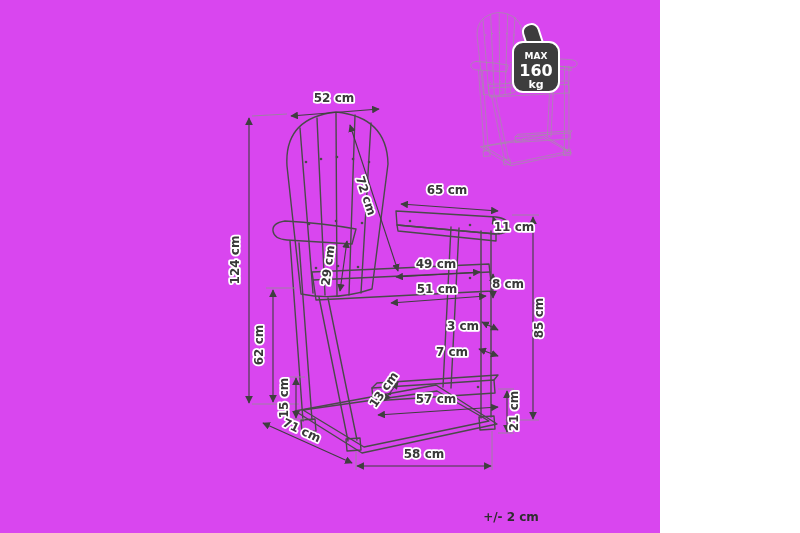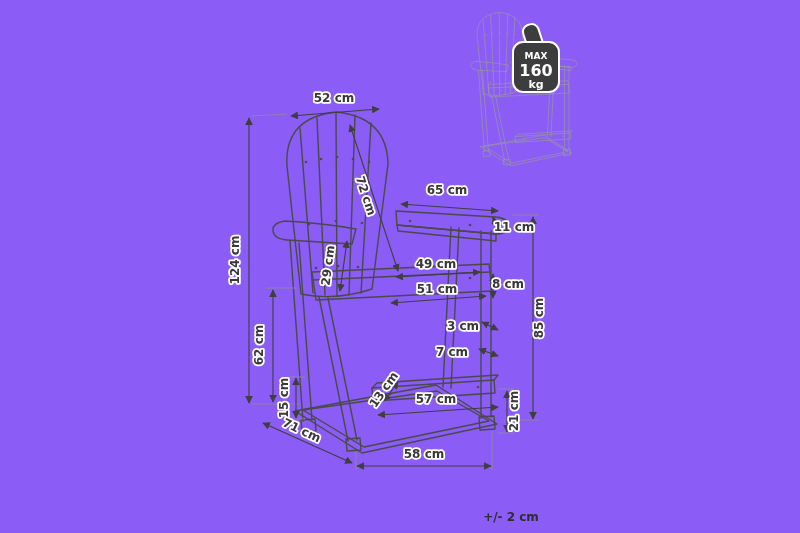--- a/index.html
+++ b/index.html
@@ -1,21 +1,21 @@
 <!DOCTYPE html>
 <html><head>
 <meta charset="utf-8">
 <style>
   * { box-sizing: border-box; }
   html, body { margin: 0; padding: 0; background: #ffffff; }
   .canvas {
     position: relative;
-    width: 800px;
+    width: 660px;
     height: 533px;
-    background: #8b5cf6;
+    background: #d946ef;
     font-family: "DejaVu Sans", sans-serif;
     overflow: hidden;
   }
   svg { position: absolute; left: 0; top: 0; }
   .main-chair  { color: #4a4a4a; }
   .inset-chair { color: #9b9b9b; }
   .dims line { stroke: #3f3f3f; stroke-width: 1.1; }
   .ext line  { stroke: #8f8f8f; stroke-width: 0.8; }
   .dim-label {
     font-family: "DejaVu Sans", sans-serif;

